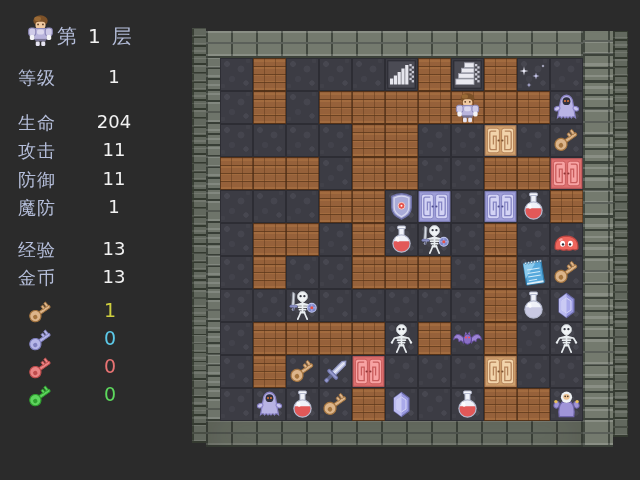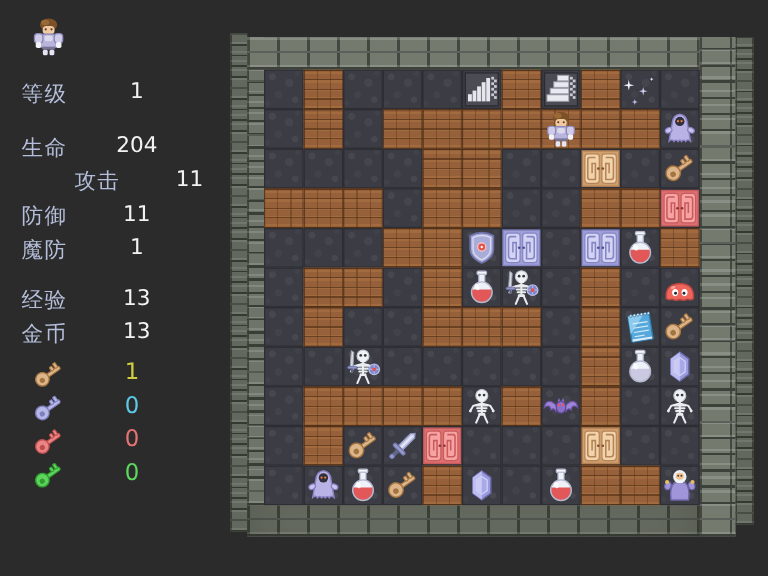--- a/index.html
+++ b/index.html
@@ -89,30 +89,33 @@
           <rect x="5.4" y="14.2" width="6.6" height="7.4" rx="2.4" fill="#cfcbe8" stroke="#8c88b8" stroke-width="1"></rect>
           <rect x="21" y="14.2" width="6.6" height="7.4" rx="2.4" fill="#cfcbe8" stroke="#8c88b8" stroke-width="1"></rect>
           <rect x="13.2" y="15.6" width="6.6" height="4.6" rx="1.8" fill="#dcd8ee"></rect>
           <rect x="6.4" y="20.8" width="4.4" height="4.6" rx="1.4" fill="#f3f3f7"></rect>
           <rect x="22.2" y="20.8" width="4.4" height="4.6" rx="1.4" fill="#f3f3f7"></rect>
           <rect x="11.6" y="24.4" width="9.8" height="2.4" fill="#787494"></rect>
           <rect x="12" y="26.8" width="3.8" height="4.4" rx="1.2" fill="#e6e4f2"></rect>
           <rect x="17.2" y="26.8" width="3.8" height="4.4" rx="1.2" fill="#e6e4f2"></rect>
         </svg>
       </div>
+    <div class="floor-label">
+      <span>第</span><span class="num">1</span><span>层</span>
+    </div>
     <div>
         <div class="stat-row" style="top: 66px;">
           <span class="stat-label">等级</span>
           <span class="stat-value">1</span>
         </div>
         <div class="stat-row" style="top: 111px;">
           <span class="stat-label">生命</span>
           <span class="stat-value">204</span>
         </div>
-        <div class="stat-row" style="top: 139px; margin-left: 44px;">
+        <div class="stat-row" style="top: 139px;">
           <span class="stat-label">攻击</span>
           <span class="stat-value">11</span>
         </div>
         <div class="stat-row" style="top: 168px;">
           <span class="stat-label">防御</span>
           <span class="stat-value">11</span>
         </div>
         <div class="stat-row" style="top: 196px;">
           <span class="stat-label">魔防</span>
           <span class="stat-value">1</span>

